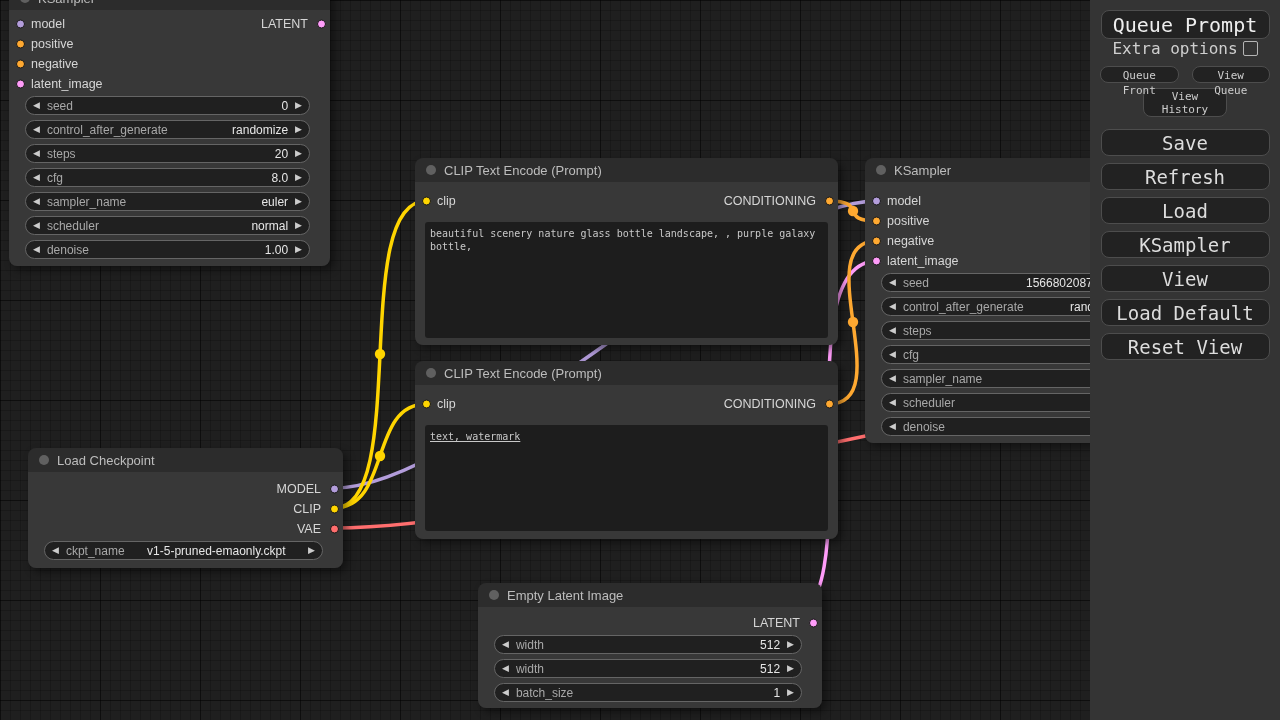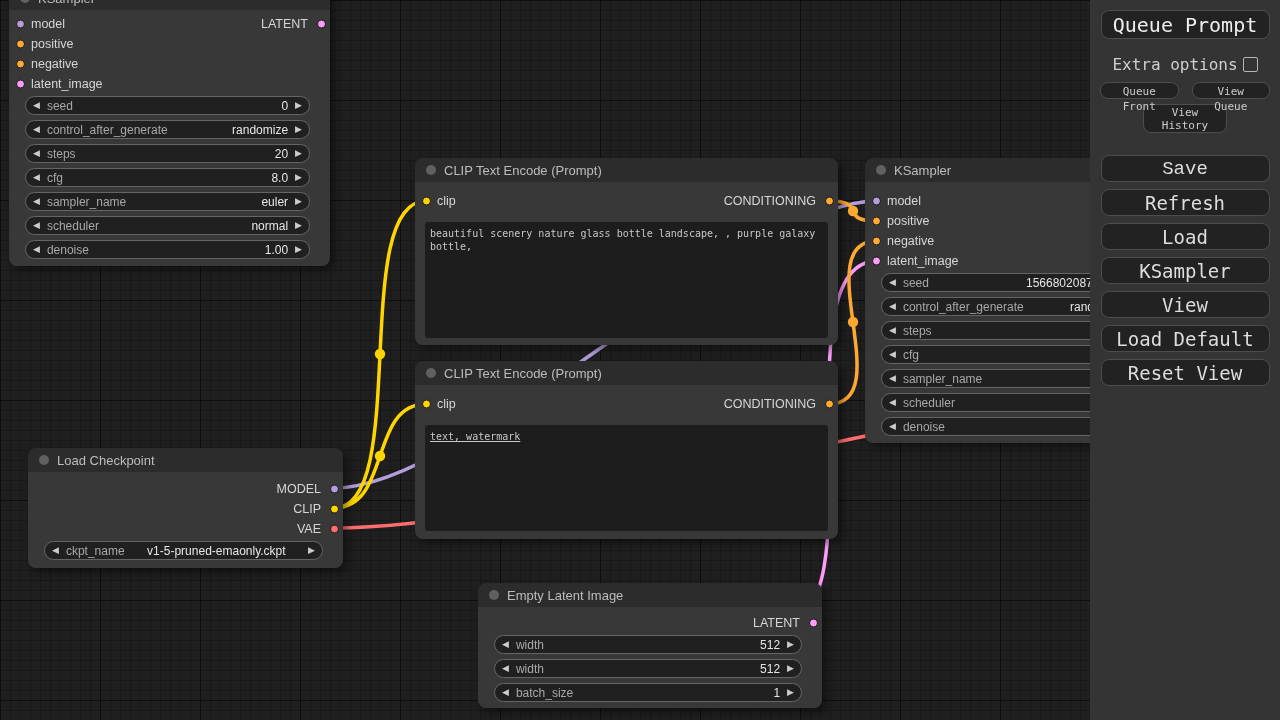--- a/index.html
+++ b/index.html
@@ -46,29 +46,29 @@
     font-size:10px;line-height:13px;padding:5px 5px;box-sizing:border-box;width:403px;}
 
   .sidebar{position:absolute;right:0;top:0;width:190px;height:720px;background:#343434;z-index:10;
     font-family:"DejaVu Sans Mono", monospace;color:#d9d9d9;}
   .sb-top{display:flex;align-items:center;padding:9px 12px 0 10px;}
   .sb-qsize{font-size:15px;color:#c0c0c0;flex:1;}
   .sb-gear{font-size:19px;color:#6CA5C8;cursor:pointer;line-height:19px;}
   .sb-close{font-size:20px;color:#dddddd;margin-left:11px;cursor:pointer;line-height:18px;font-weight:bold;}
   .btn{display:block;background:#222222;border:1px solid #4d4d4d;border-radius:8px;color:#dddddd;
     font-family:"DejaVu Sans Mono", monospace;text-align:center;cursor:pointer;box-sizing:border-box;}
-  .btn-queue{width:169px;height:29px;margin:10px auto 16px;font-size:20px;line-height:27px;color:#eeeeee;}
+  .btn-queue{width:169px;height:29px;margin:10px auto 0;font-size:20px;line-height:27px;color:#eeeeee;}
   .sb-extra{display:flex;align-items:center;justify-content:center;font-size:16px;color:#cfcfcf;}
   .sb-check{width:13px;height:13px;border:1.5px solid #b5b5b5;border-radius:2px;margin-left:5px;
     background:transparent;cursor:pointer;}
   .sb-smallrow{display:flex;gap:13px;margin:8px 10px 0 10px;}
   .btn-small{flex:1;height:17px;font-size:11px;line-height:15px;color:#cccccc;}
   .btn-history{width:84px;height:29px;margin:5px auto 0;font-size:11px;line-height:13px;padding-top:1px;color:#cccccc;}
   .btn-big{width:169px;height:27px;margin:7px auto 0;font-size:19px;line-height:25px;}
-  .btn-big.first{margin-top:22px;font-family:Liberation Mono, monospace;}
+  .btn-big.first{margin-top:12px;}
 </style>
 </head>
 <body>
 
 <div class="canvas">
 
   <svg class="wires" width="1280" height="720">
     <path class="wire" d="M334,488 C470,488 741,201 877,201" stroke="#B39DDB"></path>
     <path class="wire" d="M334,528 C546,528 970,390 1182,390" stroke="#FF6E6E"></path>
     <path class="wire" d="M781,623 C881,623 777,261 877,261" stroke="#FF9CF9"></path>

